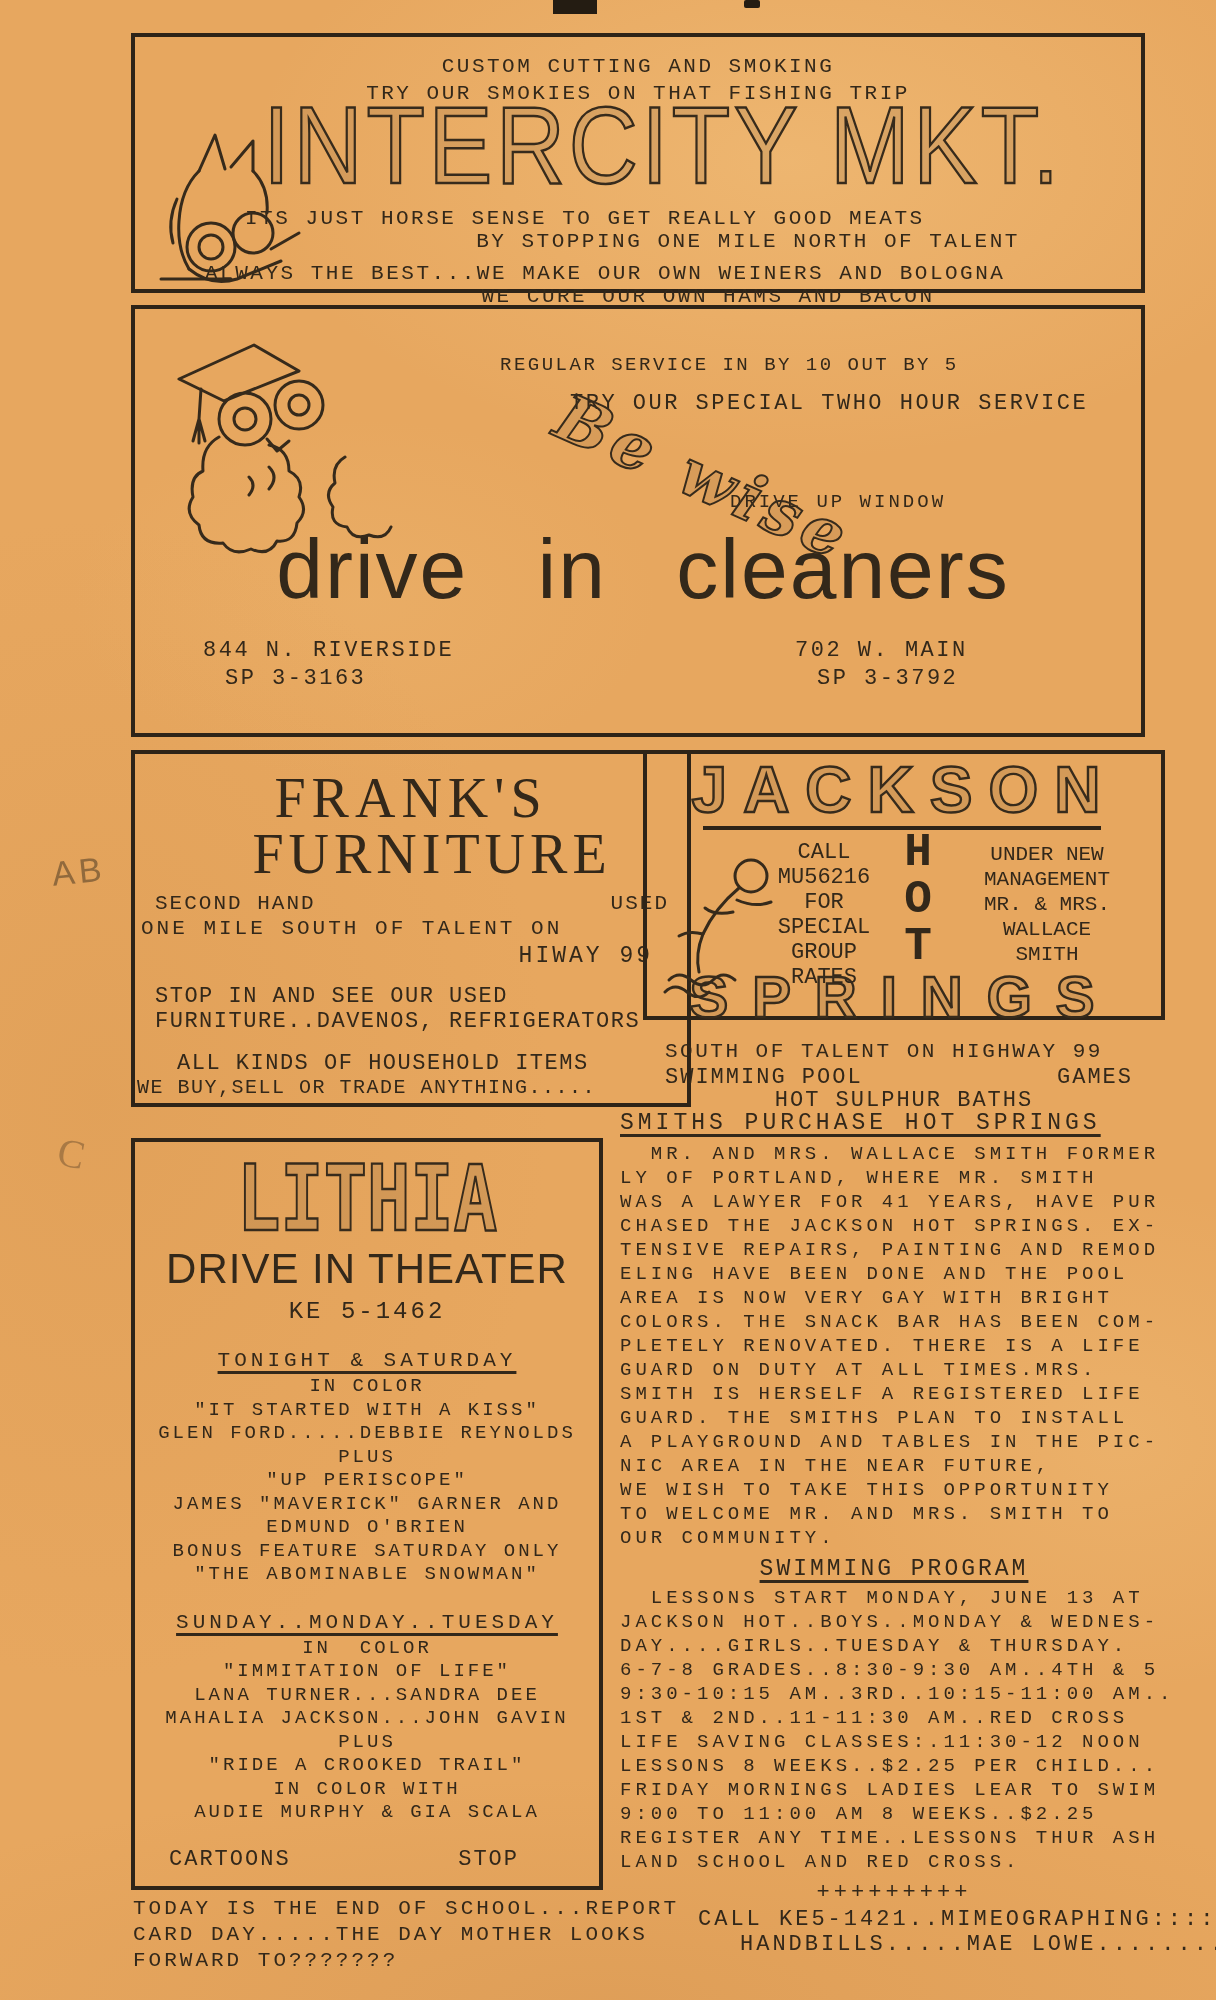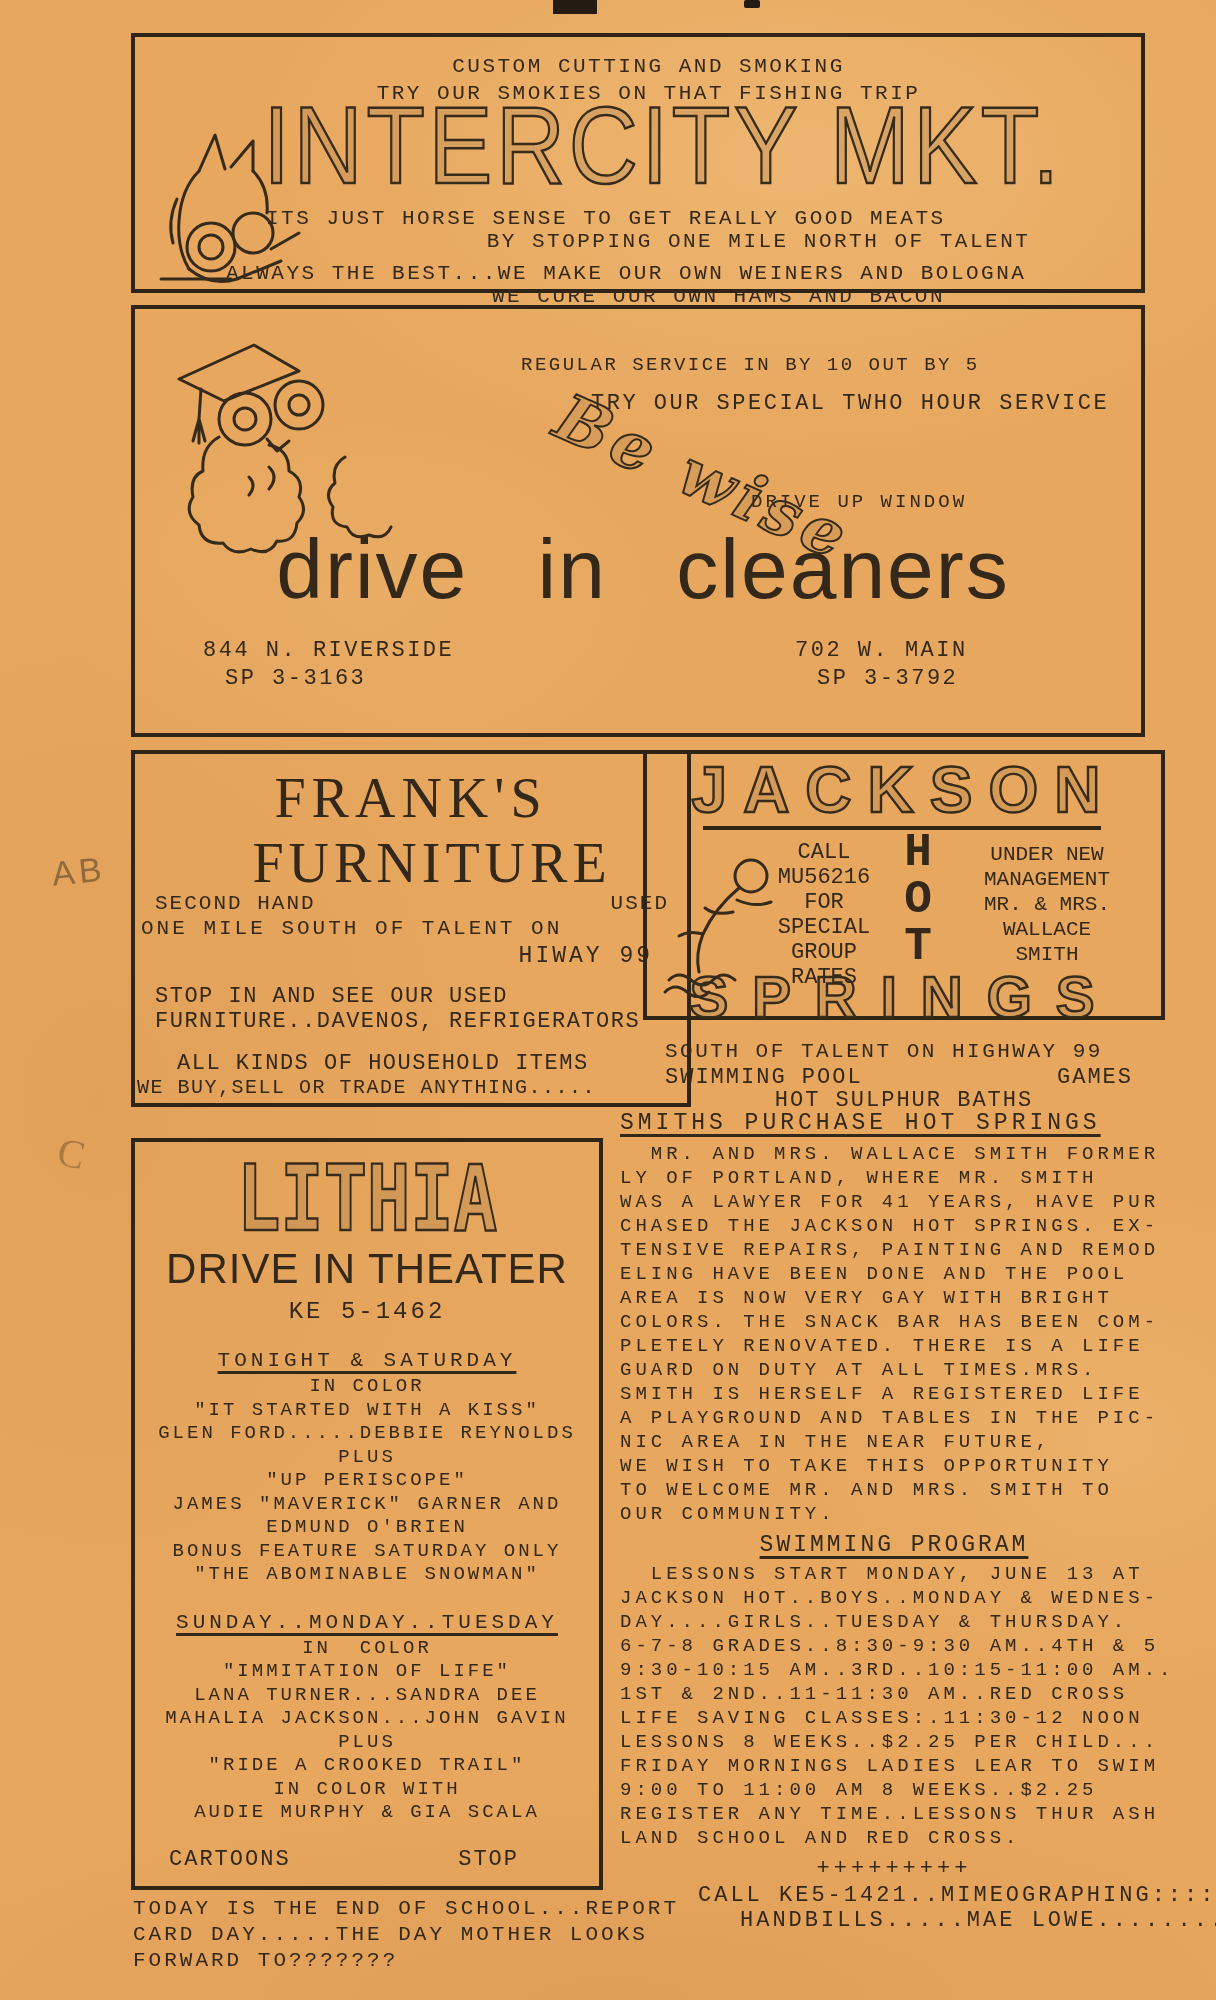--- a/index.html
+++ b/index.html
@@ -13,21 +13,21 @@
     background-image:
       radial-gradient(900px 500px at 65% 8%,  rgba(248,206,140,.38), rgba(248,206,140,0) 60%),
       radial-gradient(700px 900px at 8% 55%,  rgba(205,140,70,.22),  rgba(205,140,70,0) 65%),
       radial-gradient(520px 420px at 92% 72%, rgba(244,198,130,.30), rgba(244,198,130,0) 60%),
       radial-gradient(1200px 320px at 50% 100%, rgba(190,125,60,.20), rgba(190,125,60,0) 70%),
       radial-gradient(420px 260px at 30% 30%, rgba(240,190,120,.25), rgba(240,190,120,0) 70%);
   }
 
   .box{ position:absolute; border:4px solid #2e2418; }
 
-  .tw   { letter-spacing:2.5px; white-space:pre;padding-left:21px; }
+  .tw   { letter-spacing:2.5px; white-space:pre; }
   .ctr  { text-align:center; }
   .u    { text-decoration:underline; text-underline-offset:5px; text-decoration-thickness:2.5px; }
 
   .outline{
     color:rgba(51,40,26,.10);
     -webkit-text-stroke:2.4px #372b1c;
   }
   @supports not (-webkit-text-stroke: 2px #000) {
     .outline{ color:#372b1c; }
   }
@@ -63,21 +63,21 @@
     word-spacing:44px; letter-spacing:2px;
   }
   .cl-addr{ position:absolute; font-size:22px; letter-spacing:2.5px; line-height:28px; white-space:pre; }
   .cl-addr div:nth-child(2){ margin-left:22px; }
   #cl-addr-left { left:68px;  top:328px; }
   #cl-addr-right{ left:660px; top:328px; }
 
   
   .fr-serif{ font-family:"Liberation Serif","DejaVu Serif",serif; font-size:56px; line-height:1; }
   #fr-title1{ position:absolute; top:16px; width:100%; letter-spacing:6px; }
-  #fr-title2{ position:absolute; top:81px; width:100%; letter-spacing:5px;padding-left:42px; }
+  #fr-title2{ position:absolute; top:72px; width:100%; letter-spacing:5px;padding-left:42px; }
   #fr-row{ position:absolute; top:138px; left:20px; right:18px; display:flex; justify-content:space-between; font-size:21px; letter-spacing:2px; }
   #fr-loc1{ position:absolute; top:163px; left:6px;  font-size:21px; letter-spacing:3px; white-space:pre; }
   #fr-loc2{ position:absolute; top:189px; right:34px; font-size:23px; letter-spacing:3px; }
   #fr-body1{ position:absolute; top:230px; left:20px; font-size:22px; letter-spacing:1.5px; white-space:pre; }
   #fr-body2{ position:absolute; top:255px; left:20px; font-size:22px; letter-spacing:1.5px; white-space:pre; }
   #fr-body3{ position:absolute; top:297px; left:42px; font-size:22px; letter-spacing:1.5px; white-space:pre; }
   #fr-body4{ position:absolute; top:322px; left:2px;  font-size:20px; letter-spacing:1.5px; white-space:pre; }
 
   
   #ja-title{
@@ -296,20 +296,21 @@
         <div>LY OF PORTLAND, WHERE MR. SMITH</div>
         <div>WAS A LAWYER FOR 41 YEARS, HAVE PUR</div>
         <div>CHASED THE JACKSON HOT SPRINGS. EX-</div>
         <div>TENSIVE REPAIRS, PAINTING AND REMOD</div>
         <div>ELING HAVE BEEN DONE AND THE POOL</div>
         <div>AREA IS NOW VERY GAY WITH BRIGHT</div>
         <div>COLORS. THE SNACK BAR HAS BEEN COM-</div>
         <div>PLETELY RENOVATED. THERE IS A LIFE</div>
         <div>GUARD ON DUTY AT ALL TIMES.MRS.</div>
         <div>SMITH IS HERSELF A REGISTERED LIFE</div>
+        <div>GUARD. THE SMITHS PLAN TO INSTALL</div>
         <div>A PLAYGROUND AND TABLES IN THE PIC-</div>
         <div>NIC AREA IN THE NEAR FUTURE,</div>
         <div>WE WISH TO TAKE THIS OPPORTUNITY</div>
         <div>TO WELCOME MR. AND MRS. SMITH TO</div>
         <div>OUR COMMUNITY.</div>
       </div>
     <div id="swim-heading">
       <span class="u">SWIMMING PROGRAM</span>
     </div>
     <div class="bodylines">

